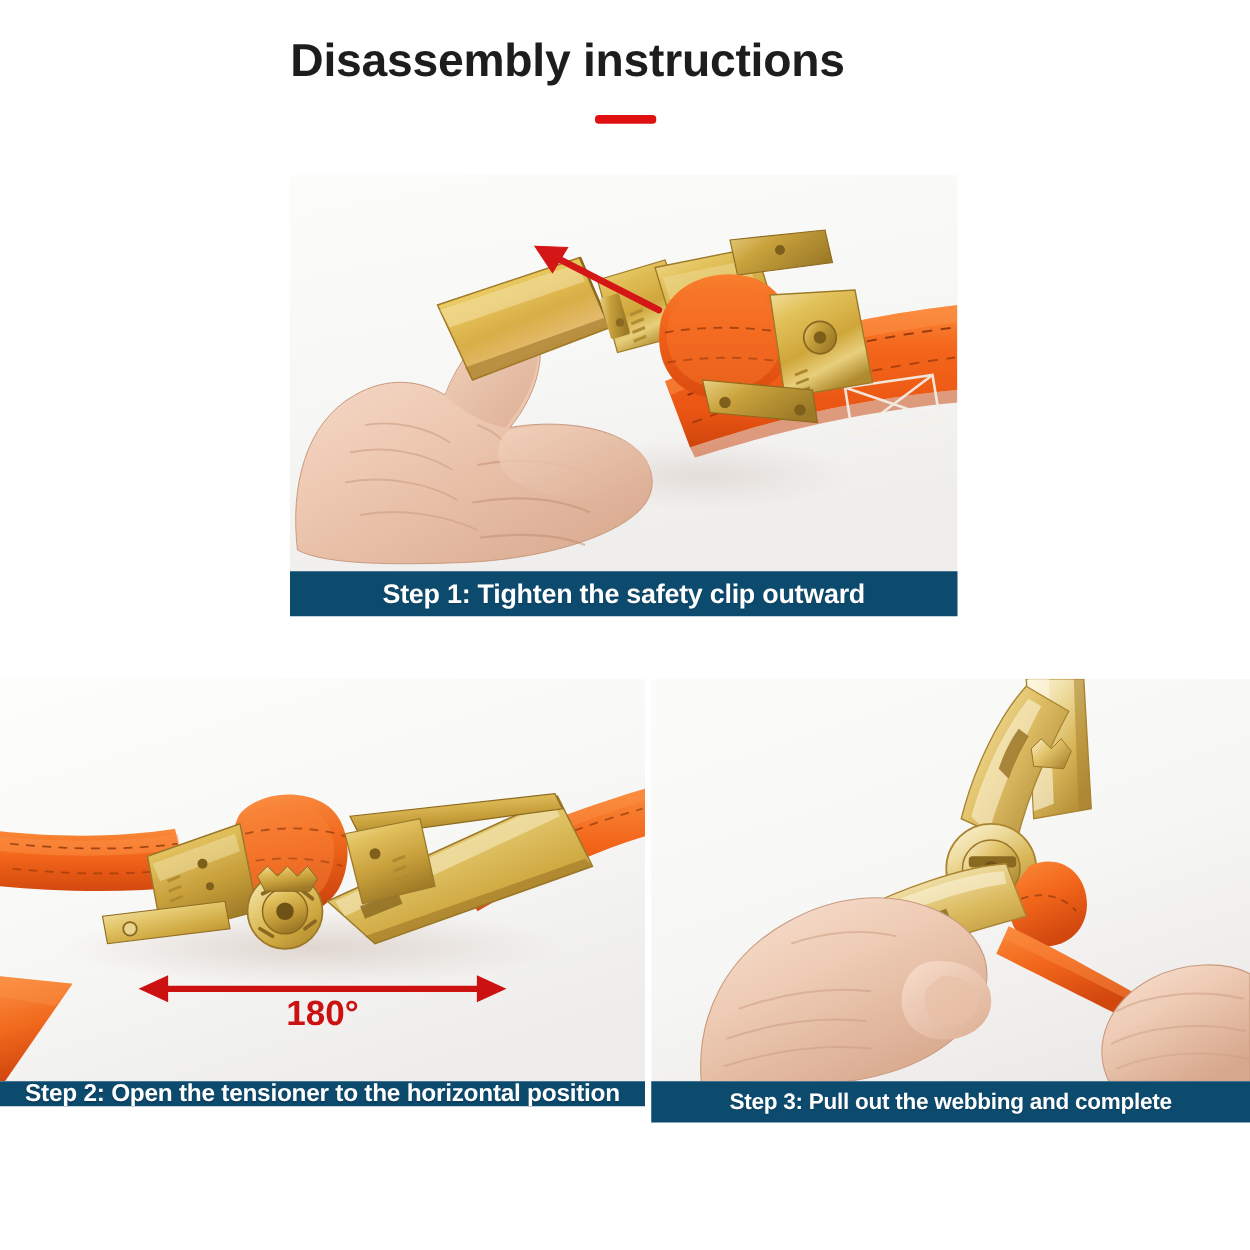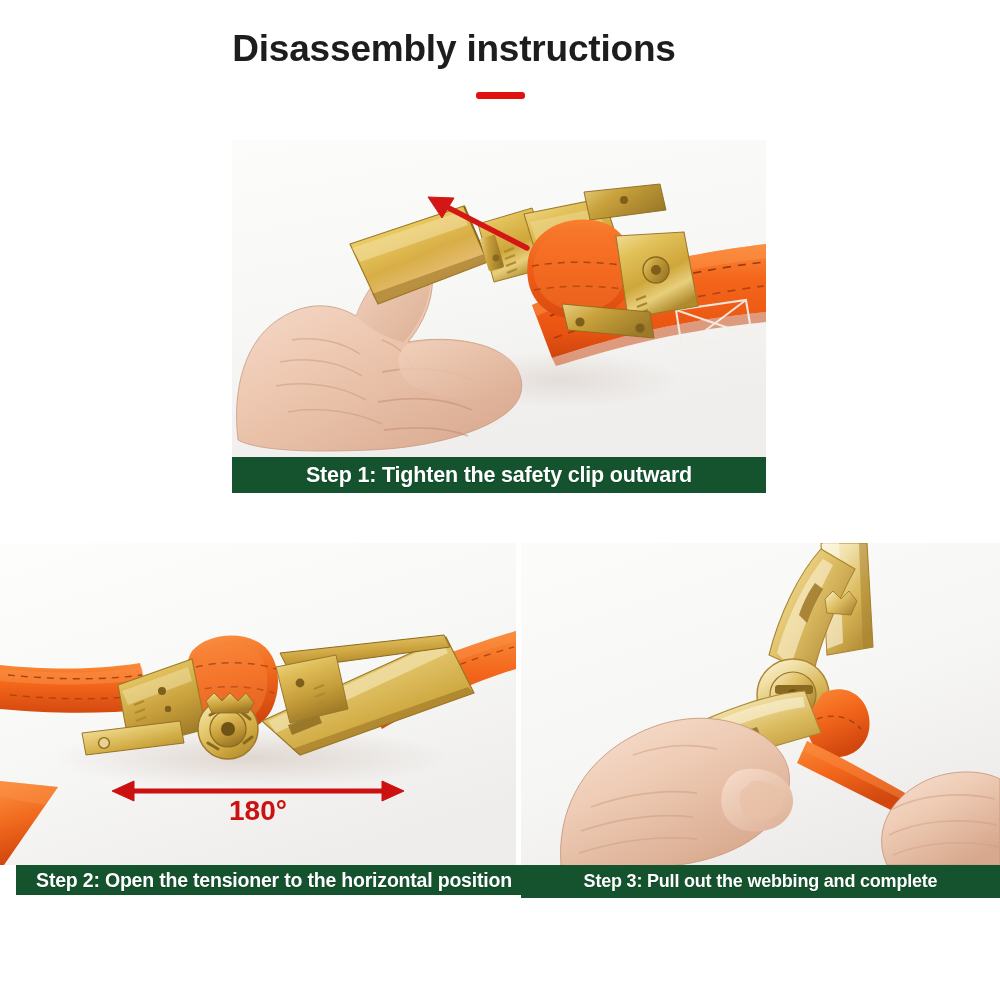--- a/index.html
+++ b/index.html
@@ -56,21 +56,21 @@
     position: absolute;
     left: 0; top: 0;
     width: 100%;
     height: 100%;
     display: block;
   }
 
   
   .caption {
     position: absolute;
-    background: #14532d;
+    background: #0c4a6e;
     color: #ffffff;
     font-weight: bold;
     display: flex;
     align-items: center;
     justify-content: center;
     white-space: nowrap;
     overflow: hidden;
     letter-spacing: -0.2px;
     text-shadow: 0 1px 1px rgba(0,0,0,0.18);
   }
@@ -91,24 +91,24 @@
   }
 
   
   #panel-2 {
     left: 0px;
     top: 543px;
     width: 516px;
     height: 322px;
   }
   #caption-2 {
-    left: 16px;
+    left: 0px;
     top: 865px;
     width: 516px;
-    height: 30px;
+    height: 20px;
     font-size: 19.5px;
   }
 
   
   #panel-3 {
     left: 521px;
     top: 543px;
     width: 479px;
     height: 322px;
   }

